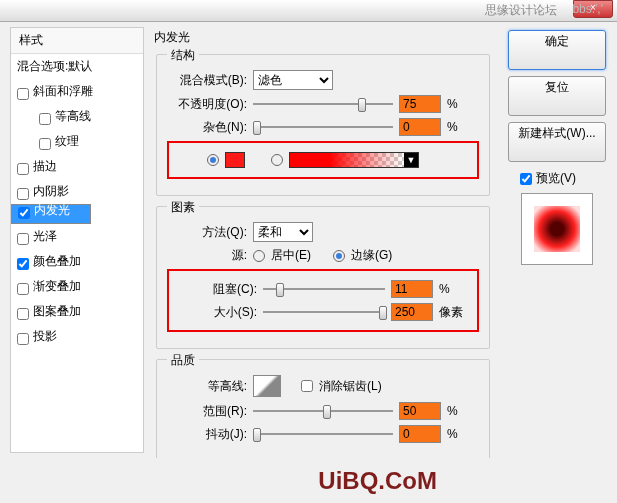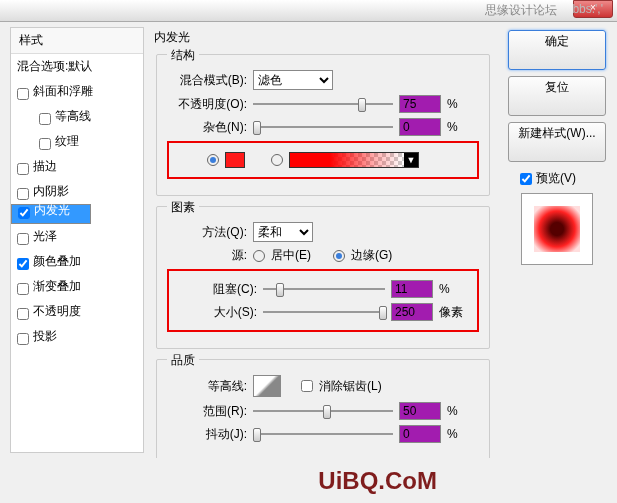--- a/index.html
+++ b/index.html
@@ -27,21 +27,21 @@
 .grp{border:1px solid #ccc;border-radius:2px;margin:4px 4px 10px;padding:10px 10px 12px;position:relative}
 .grp-title{position:absolute;top:-8px;left:10px;background:#f0f0f0;padding:0 4px}
 .sect-title{padding:2px 0 4px 2px}
 .row{display:flex;align-items:center;margin:5px 0;gap:6px}
 .lbl{width:80px;text-align:right}
 .sel{width:80px;height:20px;background:#fff;border:1px solid #888}
 .sel-sm{width:60px}
 .slider{flex:1;height:18px;position:relative;max-width:140px}
 .slider-track{position:absolute;top:8px;left:0;right:0;height:2px;background:#999}
 .slider-thumb{position:absolute;top:3px;width:8px;height:14px;background:linear-gradient(#fff,#ccc);border:1px solid #777;border-radius:2px}
-.num{width:42px;height:18px;border:1px solid #888;background:#a21caf;text-align:left;padding:0 3px;line-height:16px}
+.num{width:42px;height:18px;border:1px solid #888;background:#f97316;text-align:left;padding:0 3px;line-height:16px}
 .unit{width:30px}
 .redbox{border:2px solid #e00;padding:4px 8px;margin:4px 0}
 .radio{width:12px;height:12px;border:1px solid #666;border-radius:50%;display:inline-block;position:relative;vertical-align:middle}
 .radio.on::after{content:"";position:absolute;top:2px;left:2px;width:6px;height:6px;background:#3a7edb;border-radius:50%}
 .swatch{width:20px;height:16px;border:1px solid #333;display:inline-block;vertical-align:middle}
 .grad{width:130px;height:16px;border:1px solid #333;display:inline-flex;vertical-align:middle}
 .grad-fill{flex:1;background:linear-gradient(to right,#f00 0%,#f00 35%,rgba(255,0,0,.3) 75%,rgba(255,0,0,0) 100%),repeating-conic-gradient(#ccc 0 25%,#fff 0 50%) 0 0/8px 8px}
 .grad-arrow{width:14px;background:#000;color:#fff;text-align:center;line-height:14px;font-size:9px}
 .curve{width:28px;height:22px;border:1px solid #888;background:linear-gradient(135deg,#fff 45%,#888 55%);display:inline-block;vertical-align:middle}
 .cb{width:12px;height:12px;vertical-align:middle}
@@ -94,21 +94,21 @@
         <div class="left-item">
           <input type="checkbox" checked="" style="">
           <span>颜色叠加</span>
         </div>
         <div class="left-item">
           <input type="checkbox" style="">
           <span>渐变叠加</span>
         </div>
         <div class="left-item">
           <input type="checkbox" style="">
-          <span>不透明度</span>
+          <span>图案叠加</span>
         </div>
         <div class="left-item">
           <input type="checkbox" style="">
           <span>投影</span>
         </div>
       </div>
   </div>
 
   <div class="mid">
     <div class="sect-title">内发光</div>

